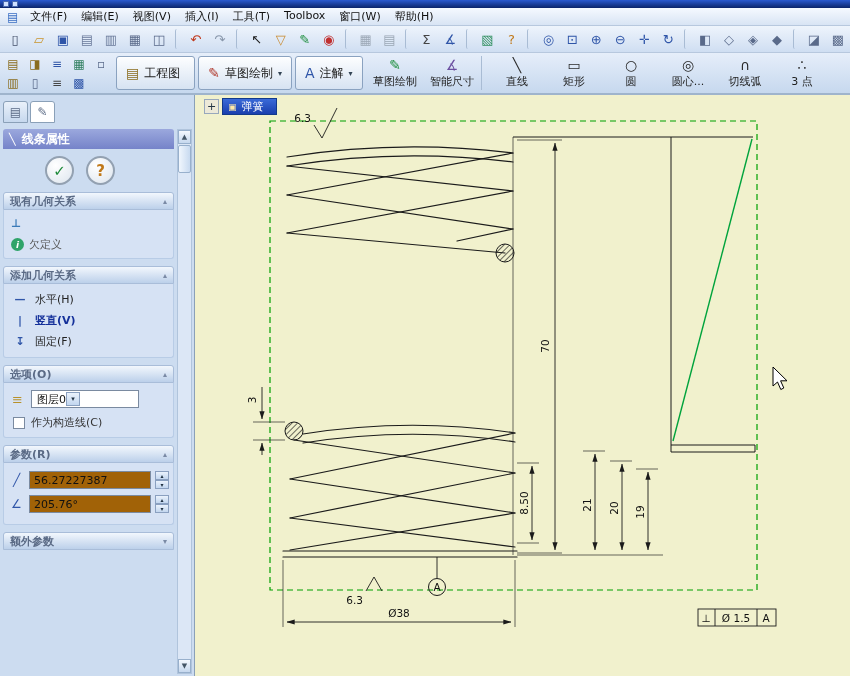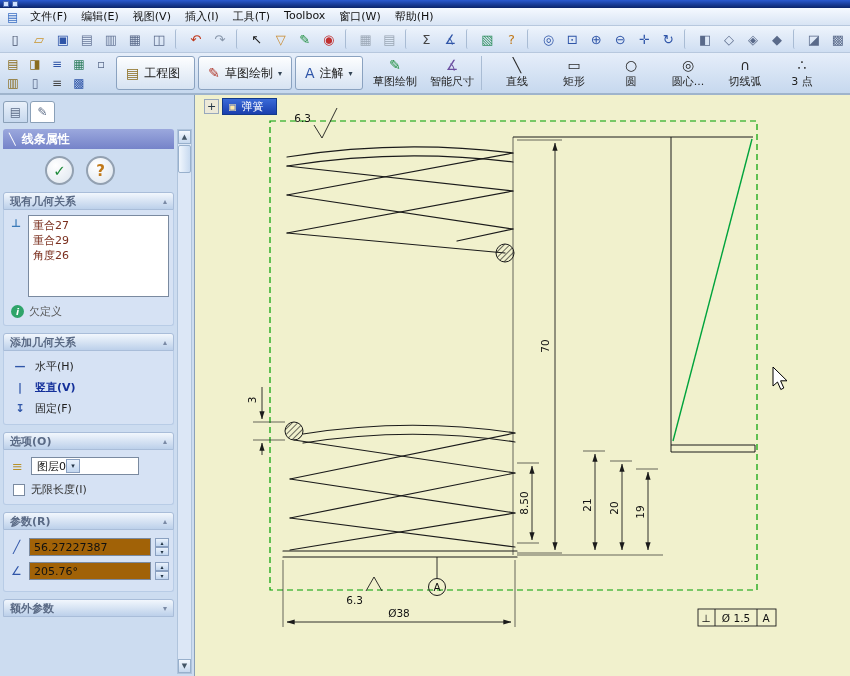--- a/index.html
+++ b/index.html
@@ -261,26 +261,20 @@
   </div>
 
   <div class="sec" data-name="section-existing-relations">
     <div class="sec-header" data-name="existing-relations-header">
       <span data-name="section-title">现有几何关系</span>
       <span class="tri" data-name="collapse-icon">▴</span>
     </div>
     <div class="sec-body">
       <div class="rel-wrap">
         <span class="rel-sym" data-name="relations-icon">⊥</span>
-        <div class="rel-list" data-name="relations-listbox">
-
-        <div class="rel-item" data-name="relation-item">重合27</div>
-            <div class="rel-item" data-name="relation-item">重合29</div>
-            <div class="rel-item" data-name="relation-item">角度26</div>
-          </div>
       </div>
       <div class="status-row" data-name="definition-status-row">
         <span class="info-ic" data-name="info-icon">i</span>
         <span data-name="definition-status">欠定义</span>
       </div>
     </div>
   </div>
 
   <div class="sec" data-name="section-add-relations">
     <div class="sec-header" data-name="add-relations-header">
@@ -309,23 +303,23 @@
       <span class="tri" data-name="collapse-icon">▴</span>
     </div>
     <div class="sec-body">
       <div class="opt-row">
         <span class="layer-ic" data-name="layer-icon">≡</span>
         <div class="dd" data-name="layer-dropdown">
           <span data-name="layer-value">图层0</span>
           <span class="dd-btn" data-name="chevron-down-icon">▾</span>
         </div>
       </div>
-      <div class="cb-row" data-name="infinite-checkbox-row">
-        <span class="cb" data-name="infinite-checkbox"></span>
-        <span data-name="checkbox-label">无限长度(I)</span>
+      <div class="cb-row" data-name="construction-checkbox-row">
+        <span class="cb" data-name="construction-checkbox"></span>
+        <span data-name="checkbox-label">作为构造线(C)</span>
       </div>
     </div>
   </div>
 
   <div class="sec" data-name="section-parameters">
     <div class="sec-header" data-name="parameters-header">
       <span data-name="section-title">参数(R)</span>
       <span class="tri" data-name="collapse-icon">▴</span>
     </div>
     <div class="sec-body">

